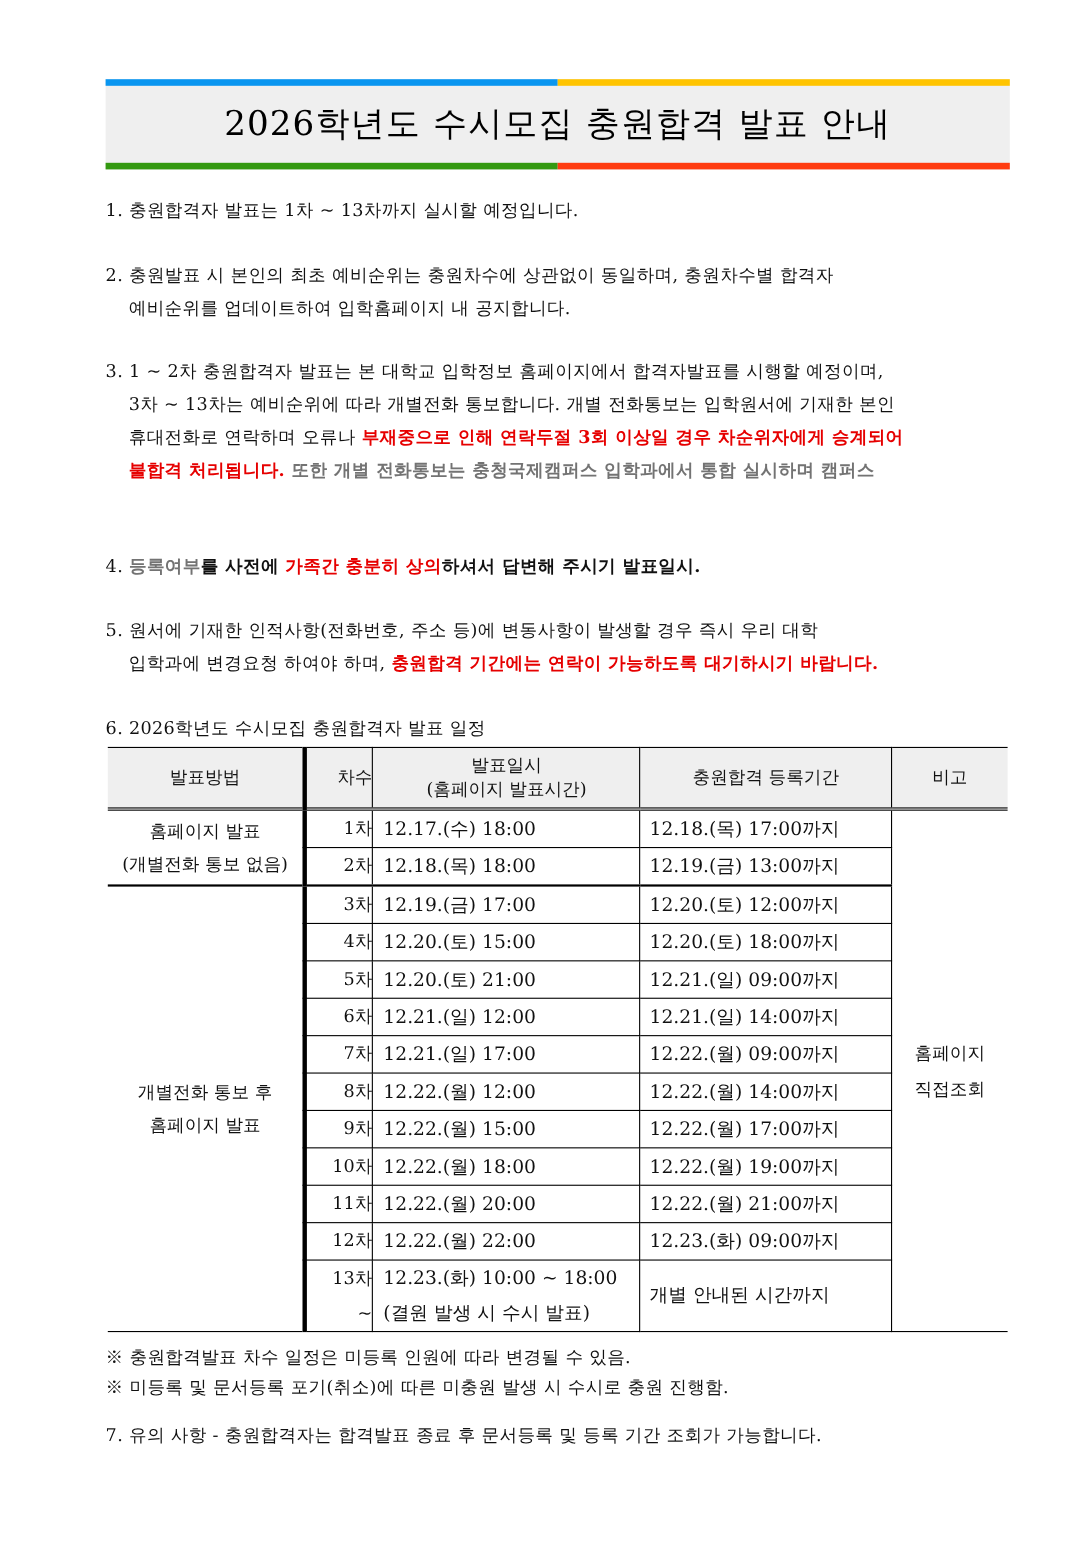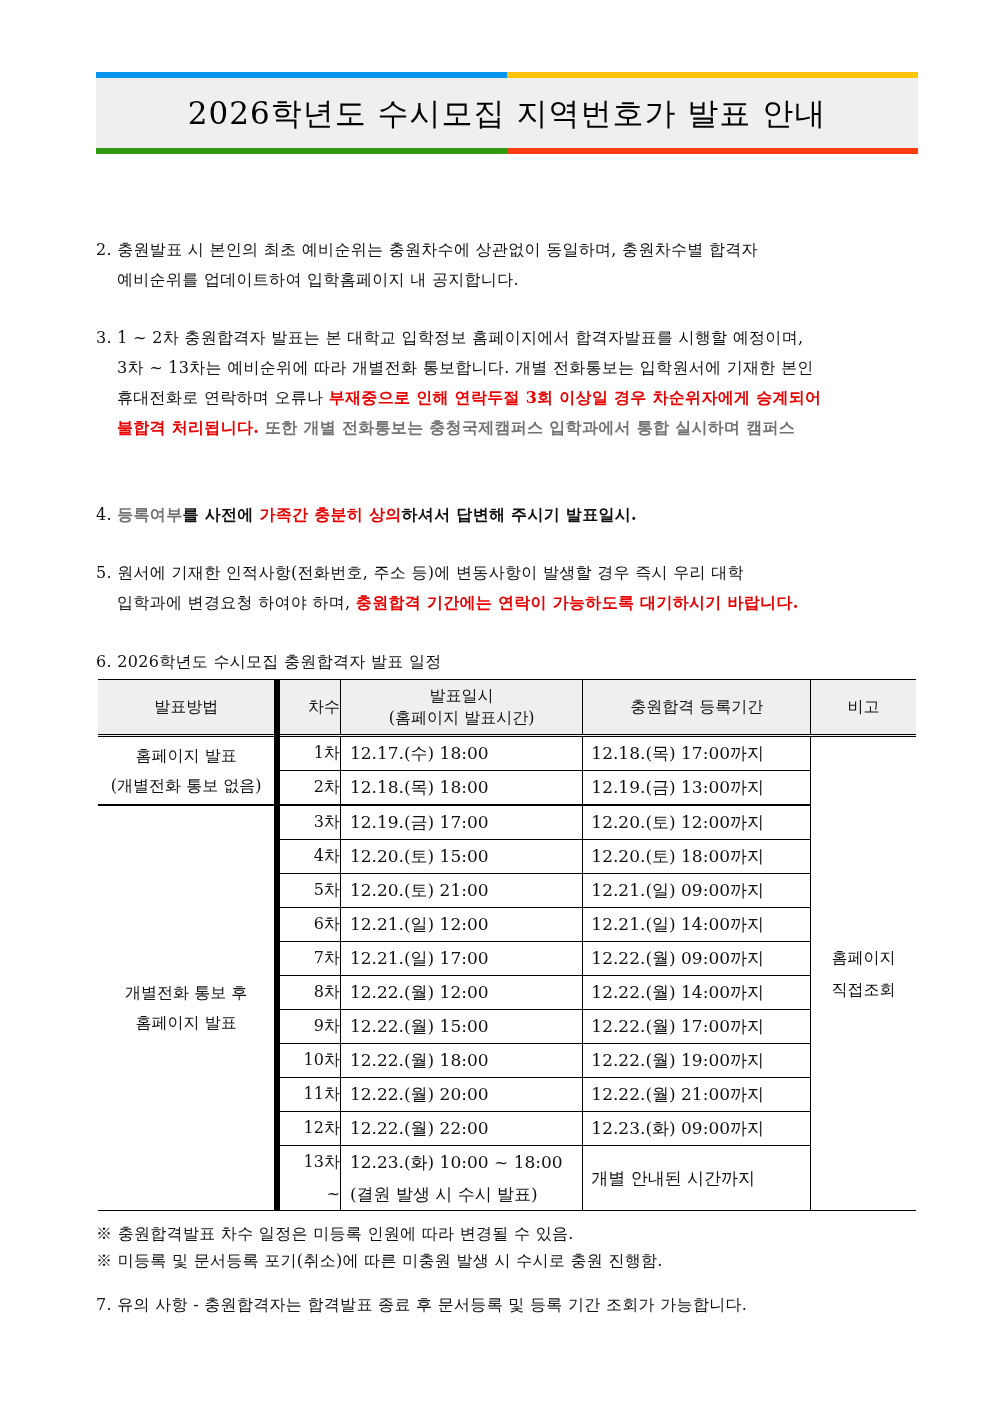--- a/index.html
+++ b/index.html
@@ -19,21 +19,21 @@
   .indent { padding-left:21px; display:block; }
   .red { color:#e60000; }
   .blue { color:#737373; }
   .bold { font-weight:bold; }
   .ul { text-decoration-color:#000; text-underline-offset:4px; text-decoration-thickness:2px; }
 
   
   table.sched { position:absolute; left:98px; top:679px; width:818px; border-collapse:collapse; font-size:16px; }
   table.sched td, table.sched th { border:1px solid #000; height:33px; padding:0; font-weight:normal; }
   table.sched th { background:#efefef; height:54px; line-height:22px; border-bottom:3px double #000; border-top:1.5px solid #000; }
-  table.sched .c1 { width:182px; text-align:center; border-left:none; border-right:6px solid #000000; line-height:30px; }
+  table.sched .c1 { width:182px; text-align:center; border-left:none; border-right:4px solid #000000; line-height:30px; }
   table.sched .c2 { width:61px; text-align:right; }
   table.sched .c3 { width:239px; text-align:left; padding-left:9px; font-size:17px; }
   table.sched .c4 { width:225px; text-align:left; padding-left:8px; font-size:17px; }
   table.sched .c5 { width:108px; text-align:center; border-right:none; line-height:32px; }
   table.sched th.c3, table.sched th.c4 { text-align:center; padding-left:0; font-size:16px; }
   table.sched tr.group-end td { border-bottom:2.5px solid #000; }
   table.sched tr.last td { border-bottom:1.5px solid #000; height:64px; line-height:32px; }
   table.sched td.c1.first-grp { border-bottom:2.5px solid #000; }
 
   .note { position:absolute; left:96px; font-size:16px; line-height:30px; white-space:nowrap; letter-spacing:0.3px; }
@@ -41,23 +41,24 @@
 </head>
 <body>
 
 <div class="page">
 
   <div class="banner">
     <div class="bar tl"></div>
     <div class="bar tr"></div>
     <div class="bar bl"></div>
     <div class="bar br"></div>
-    <div class="title">2026학년도 수시모집 지역번호가 발표 안내</div>
+    <div class="title">2026학년도 수시모집 충원합격 발표 안내</div>
   </div>
 
+  <div class="para" style="top:176px;">1. 충원합격자 발표는 1차 ~ 13차까지 실시할 예정입니다.</div>
 
   <div class="para" style="top:235px;">
     <span>2. 충원발표 시 본인의 최초 예비순위는 충원차수에 상관없이 동일하며, 충원차수별 합격자</span>
     <span class="indent">예비순위를 업데이트하여 입학홈페이지 내 공지합니다.</span>
   </div>
 
   <div class="para" style="top:323px;">
     <span>3. 1 ~ 2차 충원합격자 발표는 본 대학교 입학정보 홈페이지에서 합격자발표를 시행할 예정이며,</span>
     <span class="indent">3차 ~ 13차는 예비순위에 따라 개별전화 통보합니다. 개별 전화통보는 입학원서에 기재한 본인</span>
     <span class="indent"><span>휴대전화로 연락하며 오류나 </span><span class="red bold ul">부재중으로 인해 연락두절 3회 이상일 경우 차순위자에게 승계되어</span></span>

